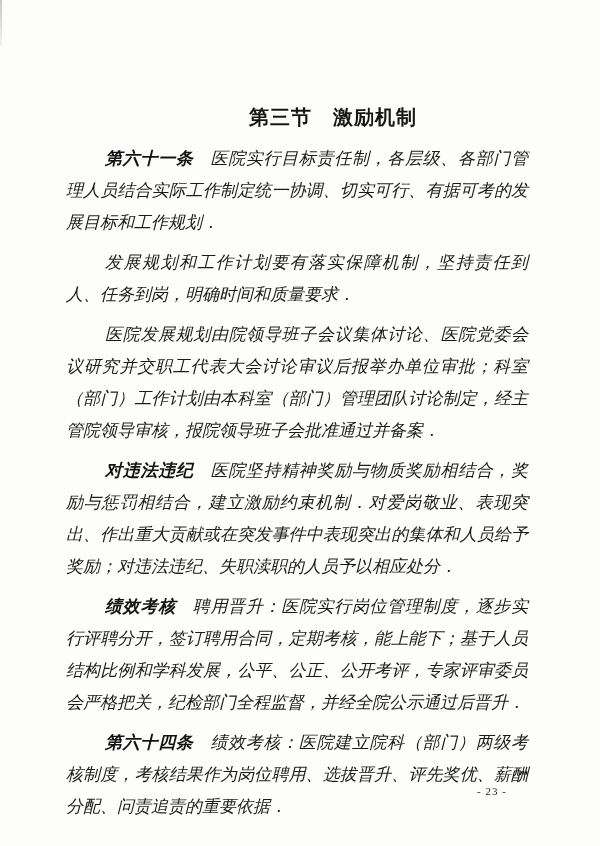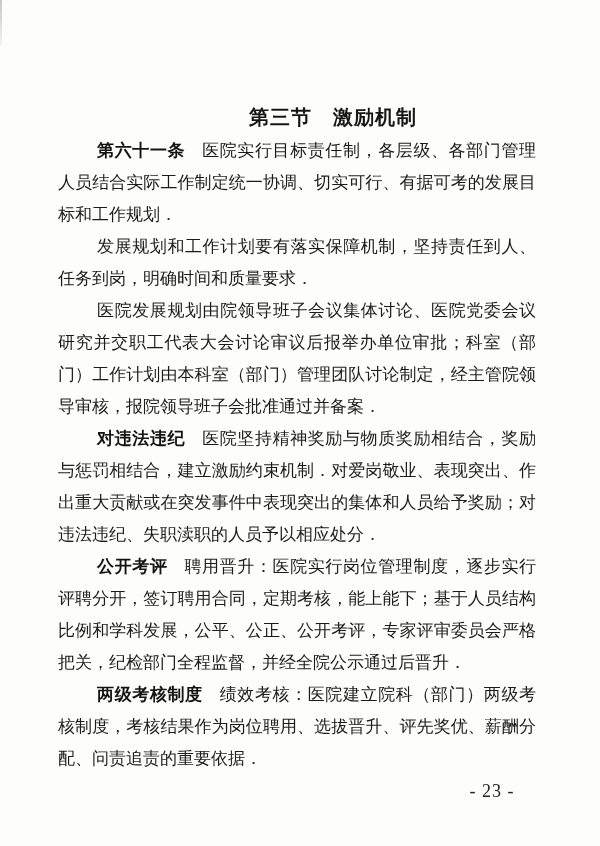--- a/index.html
+++ b/index.html
@@ -47,38 +47,39 @@
     top: 135px;
     left: 58px;
     width: 478px;
     font-size: 17px;
     line-height: 32px;
     text-align: justify;
     text-justify: inter-ideograph;
     letter-spacing: 0;
   }
   p.para {
-    margin: 0;
+    margin: 8px;
     padding: 0;
     text-indent: 2.3em;
+    font-style: italic;
   }
   .article-label {
     font-weight: 700;
     color: #131313;
   }
   .article-label:not(:empty) {
     margin-right: 1em;
   }
   .page-number {
     position: absolute;
     top: 782px;
     right: 78px;
     width: 60px;
     text-align: center;
-    font-size: 18px;
+    font-size: 11px;
     line-height: 18px;
     letter-spacing: 1px;
     color: #222;
   }
 </style>
 </head>
 <body>
 
 <div class="page">
   <div class="scan-mark"></div>
@@ -87,19 +88,19 @@
 
   <div class="body-text">
     <p class="para"><span class="article-label">第六十一条</span><span>医院实行目标责任制，各层级、各部门管理人员结合实际工作制定统一协调、切实可行、有据可考的发展目标和工作规划．</span></p>
 
     <p class="para"><span class="article-label"></span><span>发展规划和工作计划要有落实保障机制，坚持责任到人、任务到岗，明确时间和质量要求．</span></p>
 
     <p class="para"><span class="article-label"></span><span>医院发展规划由院领导班子会议集体讨论、医院党委会议研究并交职工代表大会讨论审议后报举办单位审批；科室（部门）工作计划由本科室（部门）管理团队讨论制定，经主管院领导审核，报院领导班子会批准通过并备案．</span></p>
 
     <p class="para"><span class="article-label">对违法违纪</span><span>医院坚持精神奖励与物质奖励相结合，奖励与惩罚相结合，建立激励约束机制．对爱岗敬业、表现突出、作出重大贡献或在突发事件中表现突出的集体和人员给予奖励；对违法违纪、失职渎职的人员予以相应处分．</span></p>
 
-    <p class="para"><span class="article-label">公开考评</span><span>聘用晋升：医院实行岗位管理制度，逐步实行评聘分开，签订聘用合同，定期考核，能上能下；基于人员结构比例和学科发展，公平、公正、公开考评，专家评审委员会严格把关，纪检部门全程监督，并经全院公示通过后晋升．</span></p>
+    <p class="para"><span class="article-label">绩效考核</span><span>聘用晋升：医院实行岗位管理制度，逐步实行评聘分开，签订聘用合同，定期考核，能上能下；基于人员结构比例和学科发展，公平、公正、公开考评，专家评审委员会严格把关，纪检部门全程监督，并经全院公示通过后晋升．</span></p>
 
-    <p class="para"><span class="article-label">两级考核制度</span><span>绩效考核：医院建立院科（部门）两级考核制度，考核结果作为岗位聘用、选拔晋升、评先奖优、薪酬分配、问责追责的重要依据．</span></p>
+    <p class="para"><span class="article-label">第六十四条</span><span>绩效考核：医院建立院科（部门）两级考核制度，考核结果作为岗位聘用、选拔晋升、评先奖优、薪酬分配、问责追责的重要依据．</span></p>
   </div>
 
   <div class="page-number">- 23 -</div>
 </div>
 
 </body></html>

